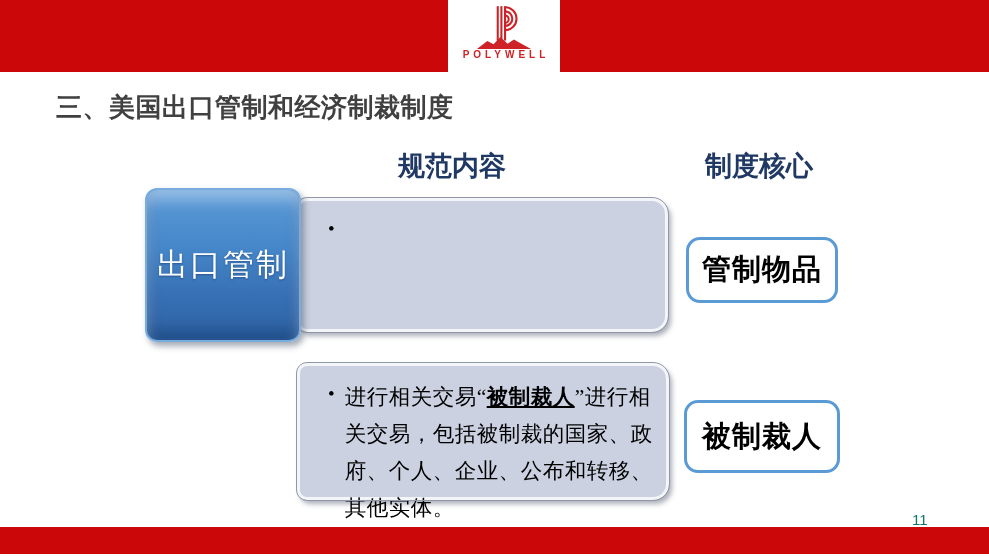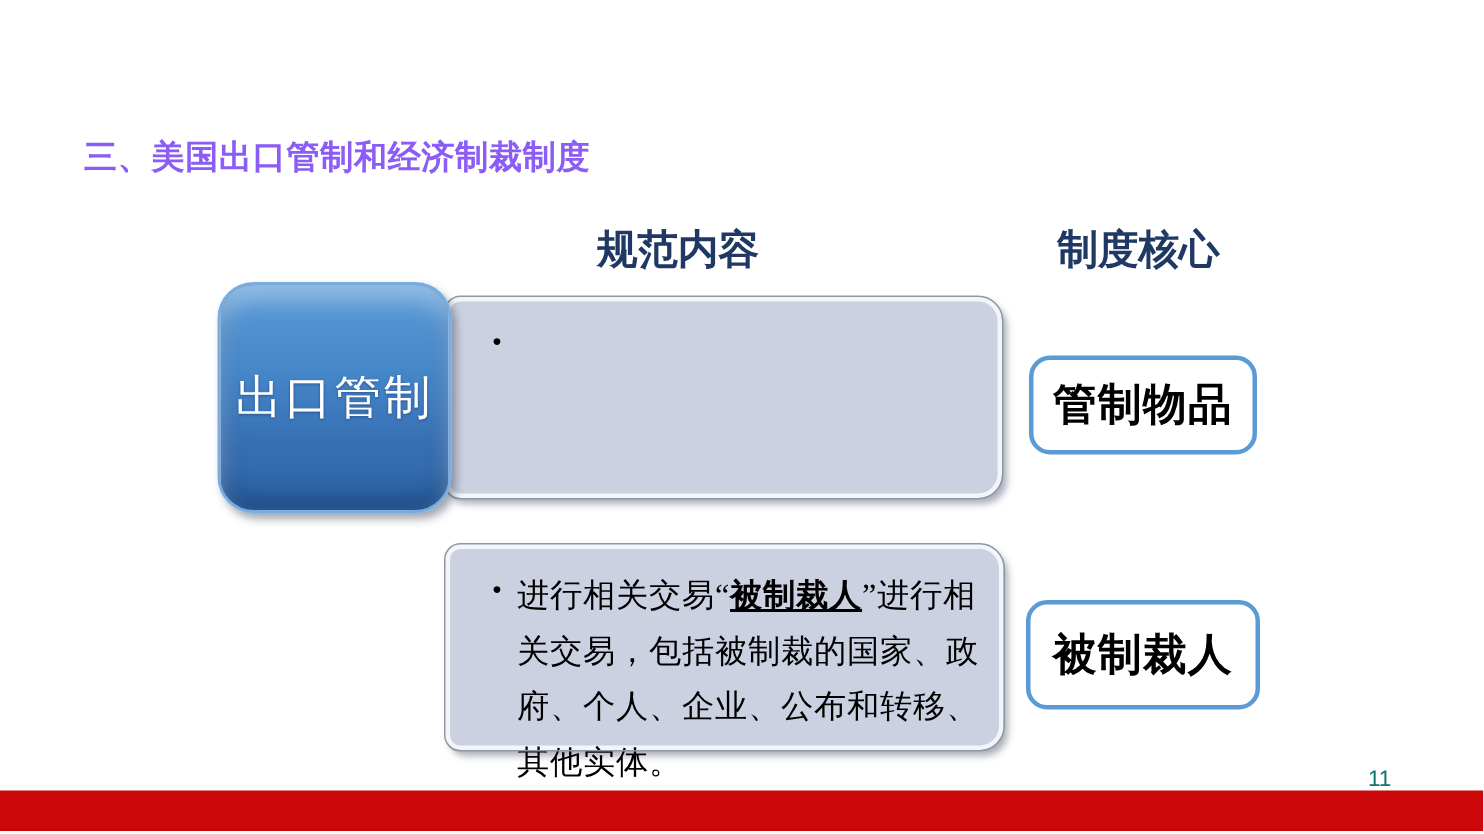--- a/index.html
+++ b/index.html
@@ -16,31 +16,31 @@
   }
   .logo-mark { margin-top:2px; }
   .logo-text {
     color:#CE2227; font-size:10px; font-weight:bold; letter-spacing:4px;
     margin-top:-3px; padding-left:4px;
   }
 
   
   .title {
     position:absolute; left:56px; top:90px; margin:0;
-    font-size:22px; font-weight:bold; color:#8b5cf6; letter-spacing:0.5px;text-align:center;
+    font-size:26px; font-weight:bold; color:#404040; letter-spacing:0.5px;text-align:center;
   }
   .col-header {
     position:absolute; top:148px; font-size:27px; font-weight:bold; color:#1F3864;
   }
   .col-header.content { left:398px; }
   .col-header.core { left:705px; }
 
   
   .blue-box {
-    position:absolute; width:156px; border-radius:24px;
+    position:absolute; width:156px; border-radius:12px;
     background:linear-gradient(180deg,#5C9BD8 0%, #4587C9 38%, #366FB3 72%, #2D63A4 100%);
     border:2px solid #79ADE0;
     box-shadow: inset 0 10px 14px rgba(255,255,255,0.35),
                 inset 0 -10px 14px rgba(0,25,70,0.28),
                 3px 4px 6px rgba(70,80,100,0.5);
     color:#ffffff; display:flex; align-items:center; justify-content:center;
     font-family:Liberation Serif, serif;
     font-size:31px; letter-spacing:2px; text-shadow:0 1px 2px rgba(0,10,50,0.35);
     z-index:3; box-sizing:border-box;
   }
@@ -76,20 +76,36 @@
 
   
   .page-number { position:absolute; left:912px; top:511px; color:#0f766e; font-size:15px; z-index:5; }
   .bottom-bar { position:absolute; left:0; top:527px; width:989px; height:27px; background:#CB0709; z-index:4; }
 </style>
 </head>
 <body>
 
 <div class="slide">
 
+  <div class="top-bar">
+    <div class="logo-block">
+      <svg class="logo-mark" width="64" height="50" viewBox="0 0 60 48">
+        <g stroke="#CE2227" stroke-width="2" fill="none">
+          <line x1="24" y1="4" x2="24" y2="37"></line>
+          <line x1="27.5" y1="4" x2="27.5" y2="37"></line>
+          <line x1="31" y1="4" x2="31" y2="37"></line>
+          <path d="M31 5 a11 11 0 0 1 0 22"></path>
+          <path d="M31 9 a7 7 0 0 1 0 14"></path>
+          <path d="M31 13 a3.5 3.5 0 0 1 0 7"></path>
+        </g>
+        <path d="M4 45 L14 37.5 L20 40.5 L26.5 33.5 L33.5 40 L39.5 36 L45 39 L56 45 Z" fill="#CE2227"></path>
+      </svg>
+      <div class="logo-text">POLYWELL</div>
+    </div>
+  </div>
 
   <h1 class="title">三、美国出口管制和经济制裁制度</h1>
 
   <div class="col-header core">制度核心</div>
   <div class="col-header content">规范内容</div>
 
   <div class="blue-box blue-1">出口管制</div>
   <div class="gray-box gray-1">
     <span class="bullet">•</span>
   </div>

